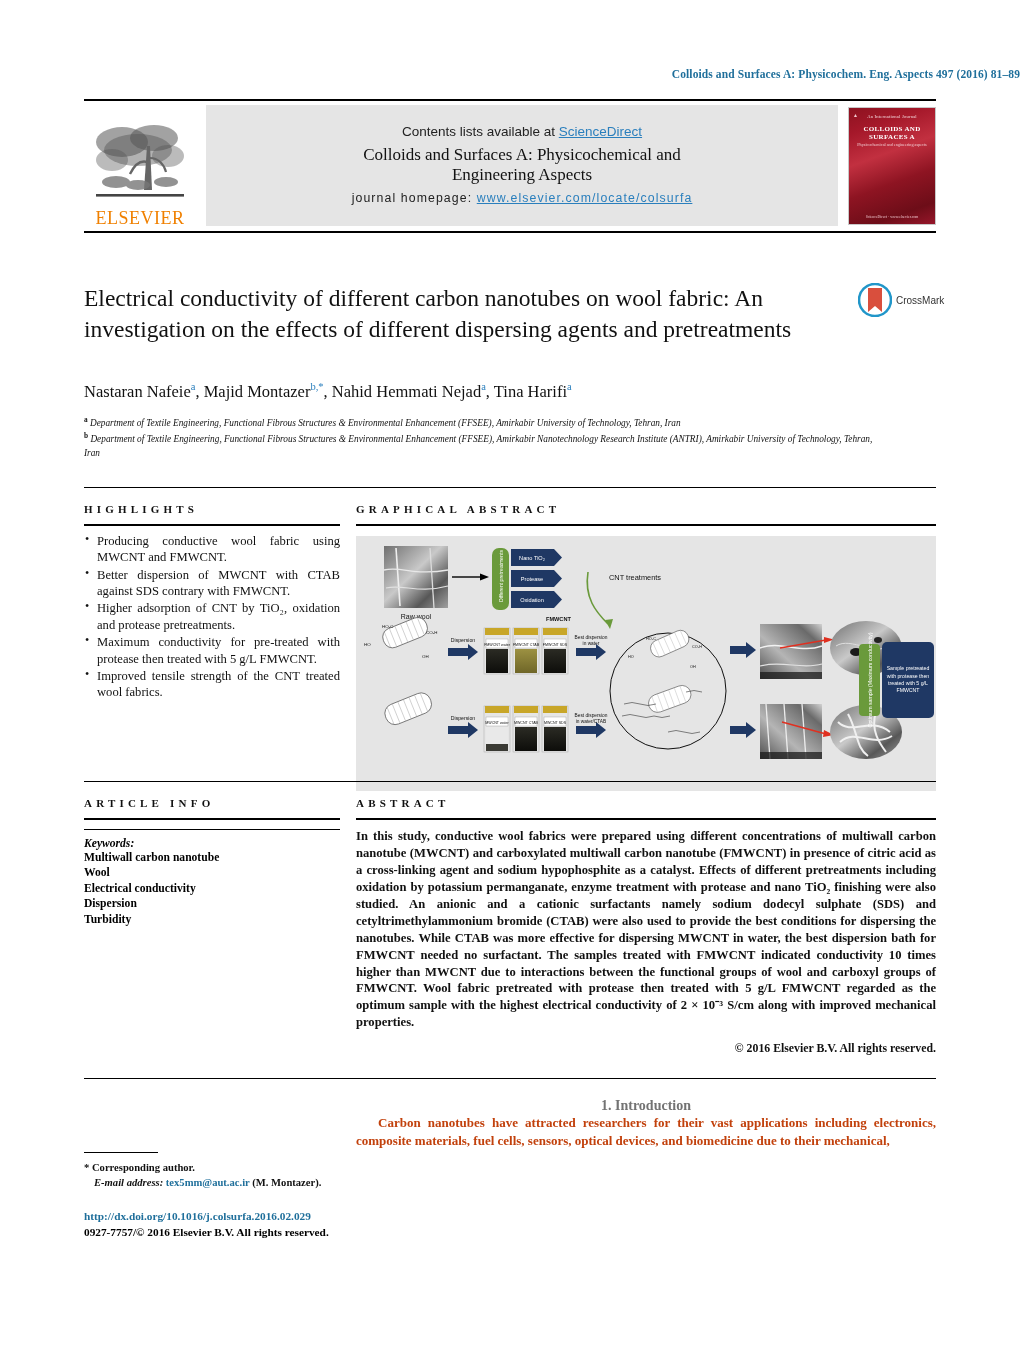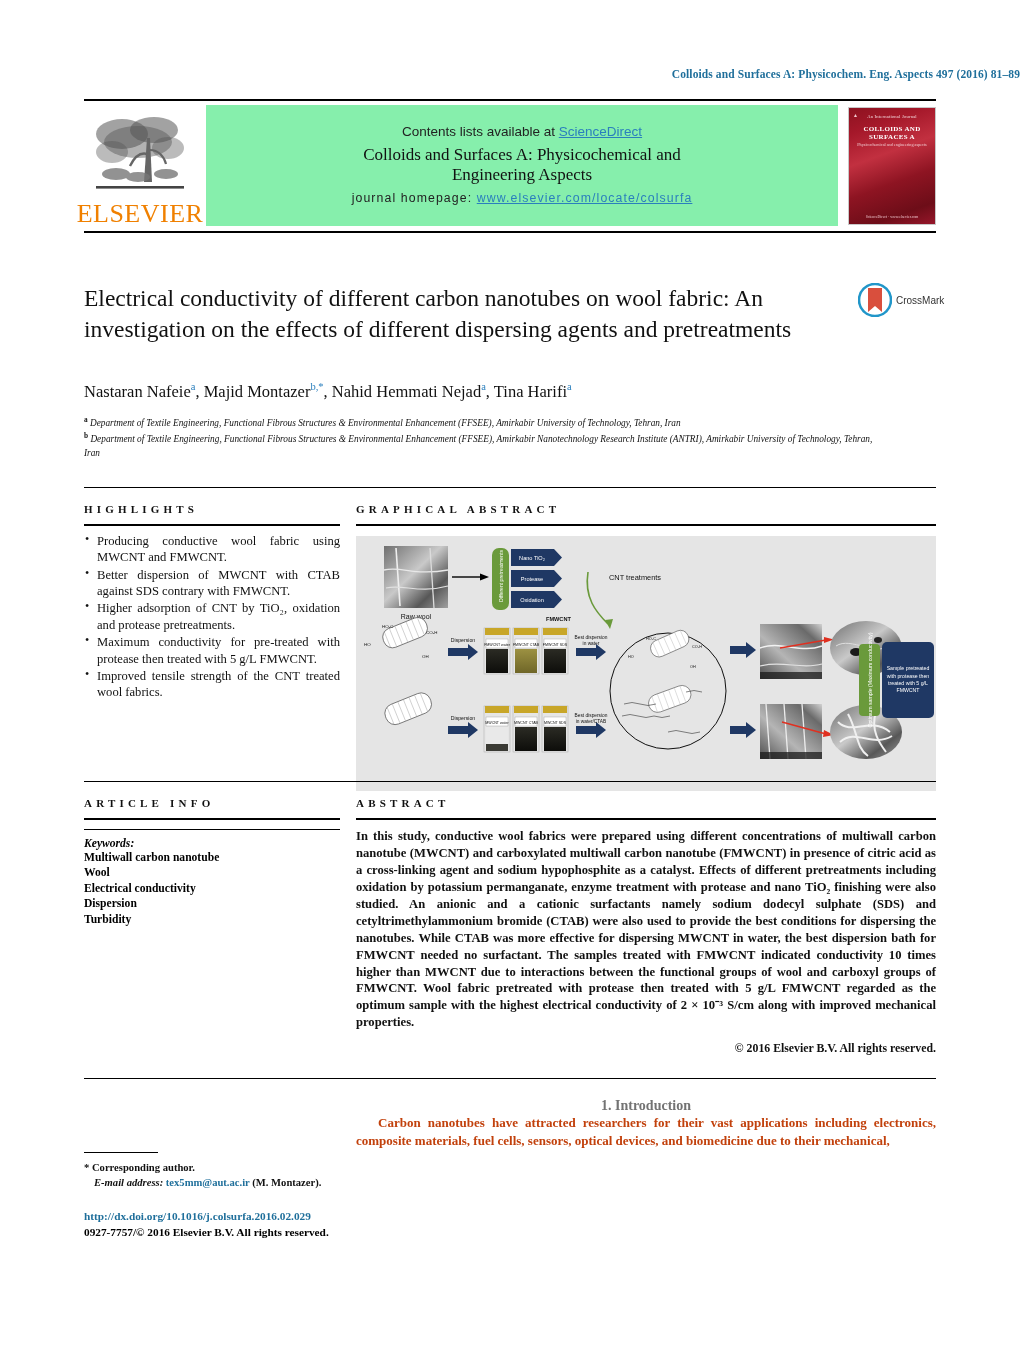--- a/index.html
+++ b/index.html
@@ -35,26 +35,26 @@
     width: 112px; flex: 0 0 112px;
     display: flex; flex-direction: column; align-items: center; justify-content: flex-end;
     padding-bottom: 4px; padding-top: 6px;
   }
   .tree {
     width: 96px; height: 88px; position: relative; overflow: hidden;
   }
   .tree svg { display:block; }
   .elsevier-word {
     font-family: "Liberation Serif", serif;
-    font-size: 26px; letter-spacing: 0.5px;
+    font-size: 18px; letter-spacing: 0.5px;
     color: #F08000; font-weight: normal; line-height: 1;
     margin-top: 1px;
   }
   .journal-band {
-    flex: 1 1 auto; background: #86efac;
+    flex: 1 1 auto; background: #e5e5e5;
     display: flex; flex-direction: column; align-items: center; justify-content: center;
     padding: 6px 0 8px 0; margin: 4px 6px 5px 10px;
   }
   .contents-line { font-size: 13.5px; font-family: "Liberation Sans", sans-serif; color: #222; margin-bottom: 6px; }
   .contents-line .sd { color: #2a7fbd; }
   .journal-title {
     font-family: "Liberation Serif", serif;
     font-size: 17px; line-height: 1.12; text-align: center; color: #111;
     font-weight: normal;
   }

